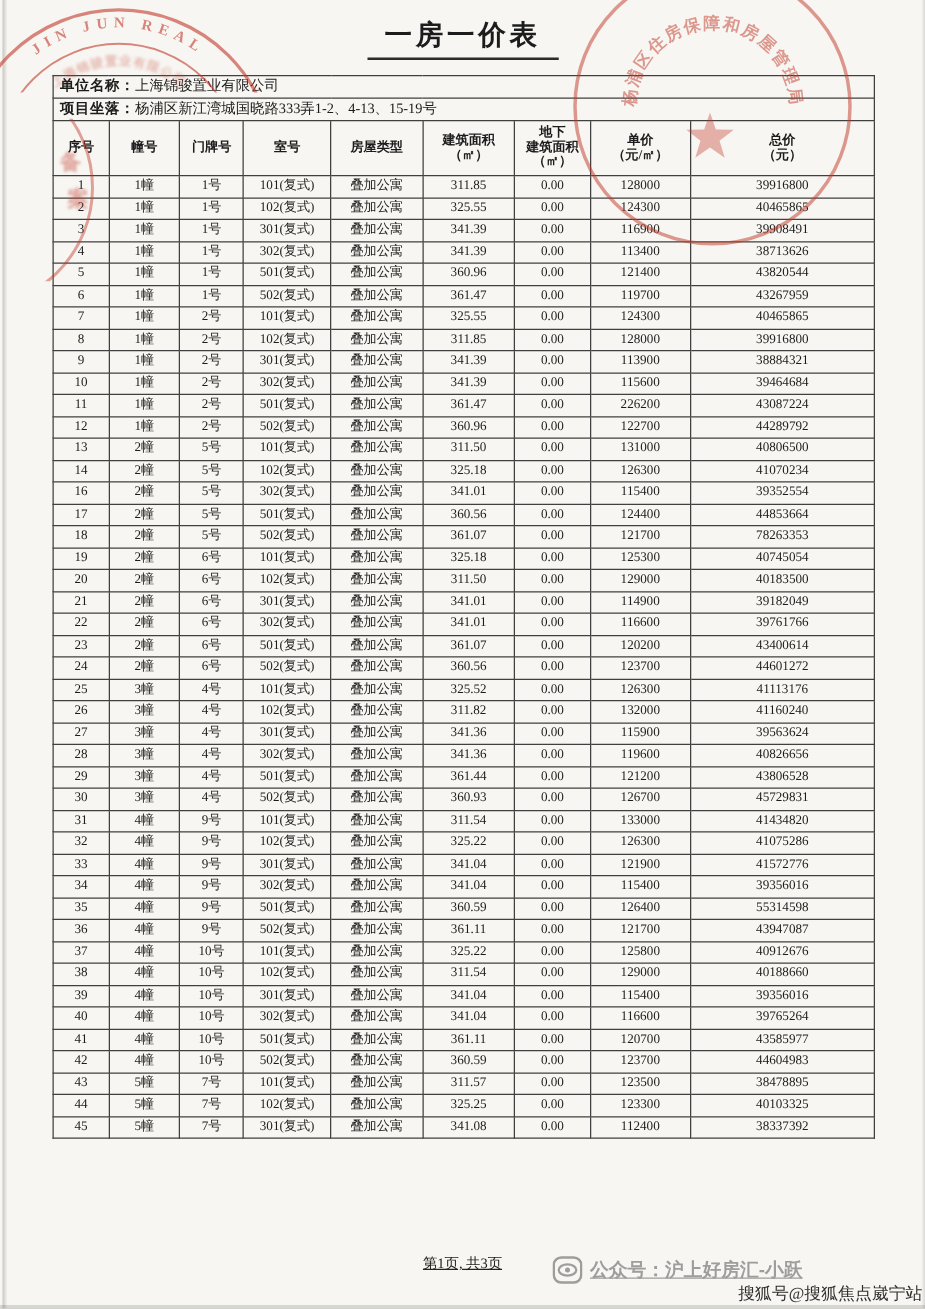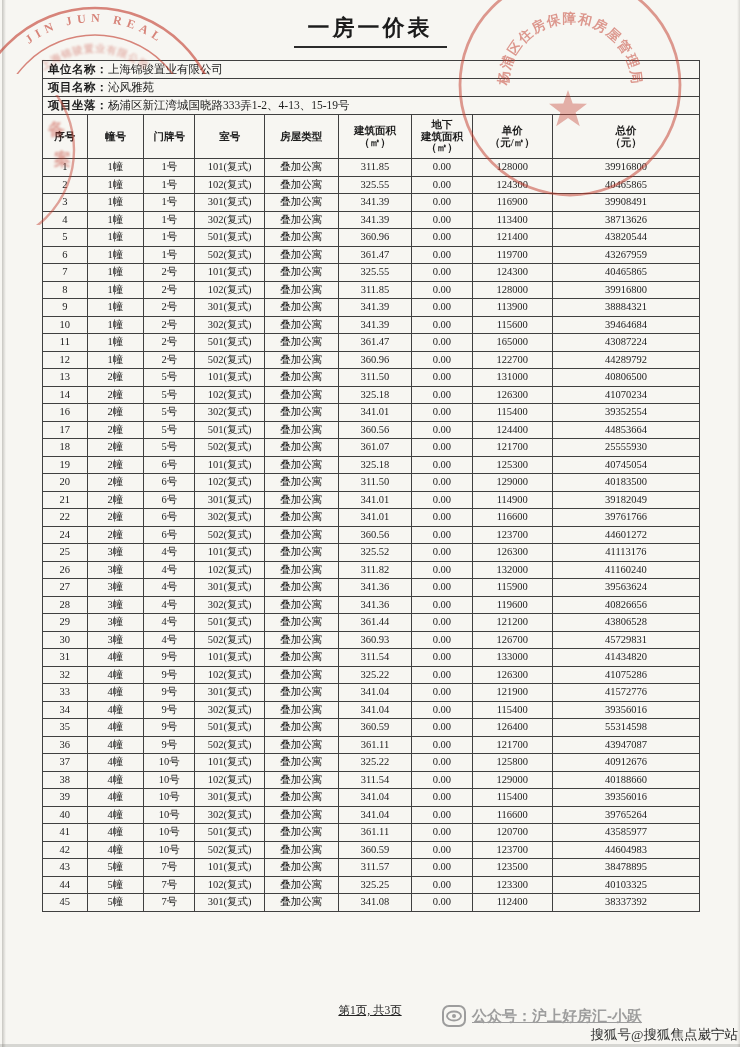--- a/index.html
+++ b/index.html
@@ -106,25 +106,20 @@
           <col style="width:22.4%">
       </colgroup>
       <tbody>
         <tr class="info">
           <td colspan="9">
             <b>单位名称：</b><span>上海锦骏置业有限公司</span>
           </td>
         </tr>
         <tr class="info">
           <td colspan="9">
-            <b>项目名称：</b><span>沁风雅苑</span>
-          </td>
-        </tr>
-        <tr class="info">
-          <td colspan="9">
             <b>项目坐落：</b><span>杨浦区新江湾城国晓路333弄1-2、4-13、15-19号</span>
           </td>
         </tr>
         <tr class="head" id="header-row">
             <th>序号</th>
             <th>幢号</th>
             <th>门牌号</th>
             <th>室号</th>
             <th>房屋类型</th>
             <th>建筑面积（㎡）</th>
@@ -249,21 +244,21 @@
             <td>39464684</td>
           </tr>
           <tr class="data">
             <td>11</td>
             <td>1幢</td>
             <td>2号</td>
             <td>501(复式)</td>
             <td>叠加公寓</td>
             <td>361.47</td>
             <td>0.00</td>
-            <td>165000</td>
+            <td>226200</td>
             <td>43087224</td>
           </tr>
           <tr class="data">
             <td>12</td>
             <td>1幢</td>
             <td>2号</td>
             <td>502(复式)</td>
             <td>叠加公寓</td>
             <td>360.96</td>
             <td>0.00</td>
@@ -316,21 +311,21 @@
           </tr>
           <tr class="data">
             <td>18</td>
             <td>2幢</td>
             <td>5号</td>
             <td>502(复式)</td>
             <td>叠加公寓</td>
             <td>361.07</td>
             <td>0.00</td>
             <td>121700</td>
-            <td>25555930</td>
+            <td>78263353</td>
           </tr>
           <tr class="data">
             <td>19</td>
             <td>2幢</td>
             <td>6号</td>
             <td>101(复式)</td>
             <td>叠加公寓</td>
             <td>325.18</td>
             <td>0.00</td>
             <td>125300</td>
@@ -361,20 +356,31 @@
           <tr class="data">
             <td>22</td>
             <td>2幢</td>
             <td>6号</td>
             <td>302(复式)</td>
             <td>叠加公寓</td>
             <td>341.01</td>
             <td>0.00</td>
             <td>116600</td>
             <td>39761766</td>
+          </tr>
+          <tr class="data">
+            <td>23</td>
+            <td>2幢</td>
+            <td>6号</td>
+            <td>501(复式)</td>
+            <td>叠加公寓</td>
+            <td>361.07</td>
+            <td>0.00</td>
+            <td>120200</td>
+            <td>43400614</td>
           </tr>
           <tr class="data">
             <td>24</td>
             <td>2幢</td>
             <td>6号</td>
             <td>502(复式)</td>
             <td>叠加公寓</td>
             <td>360.56</td>
             <td>0.00</td>
             <td>123700</td>

